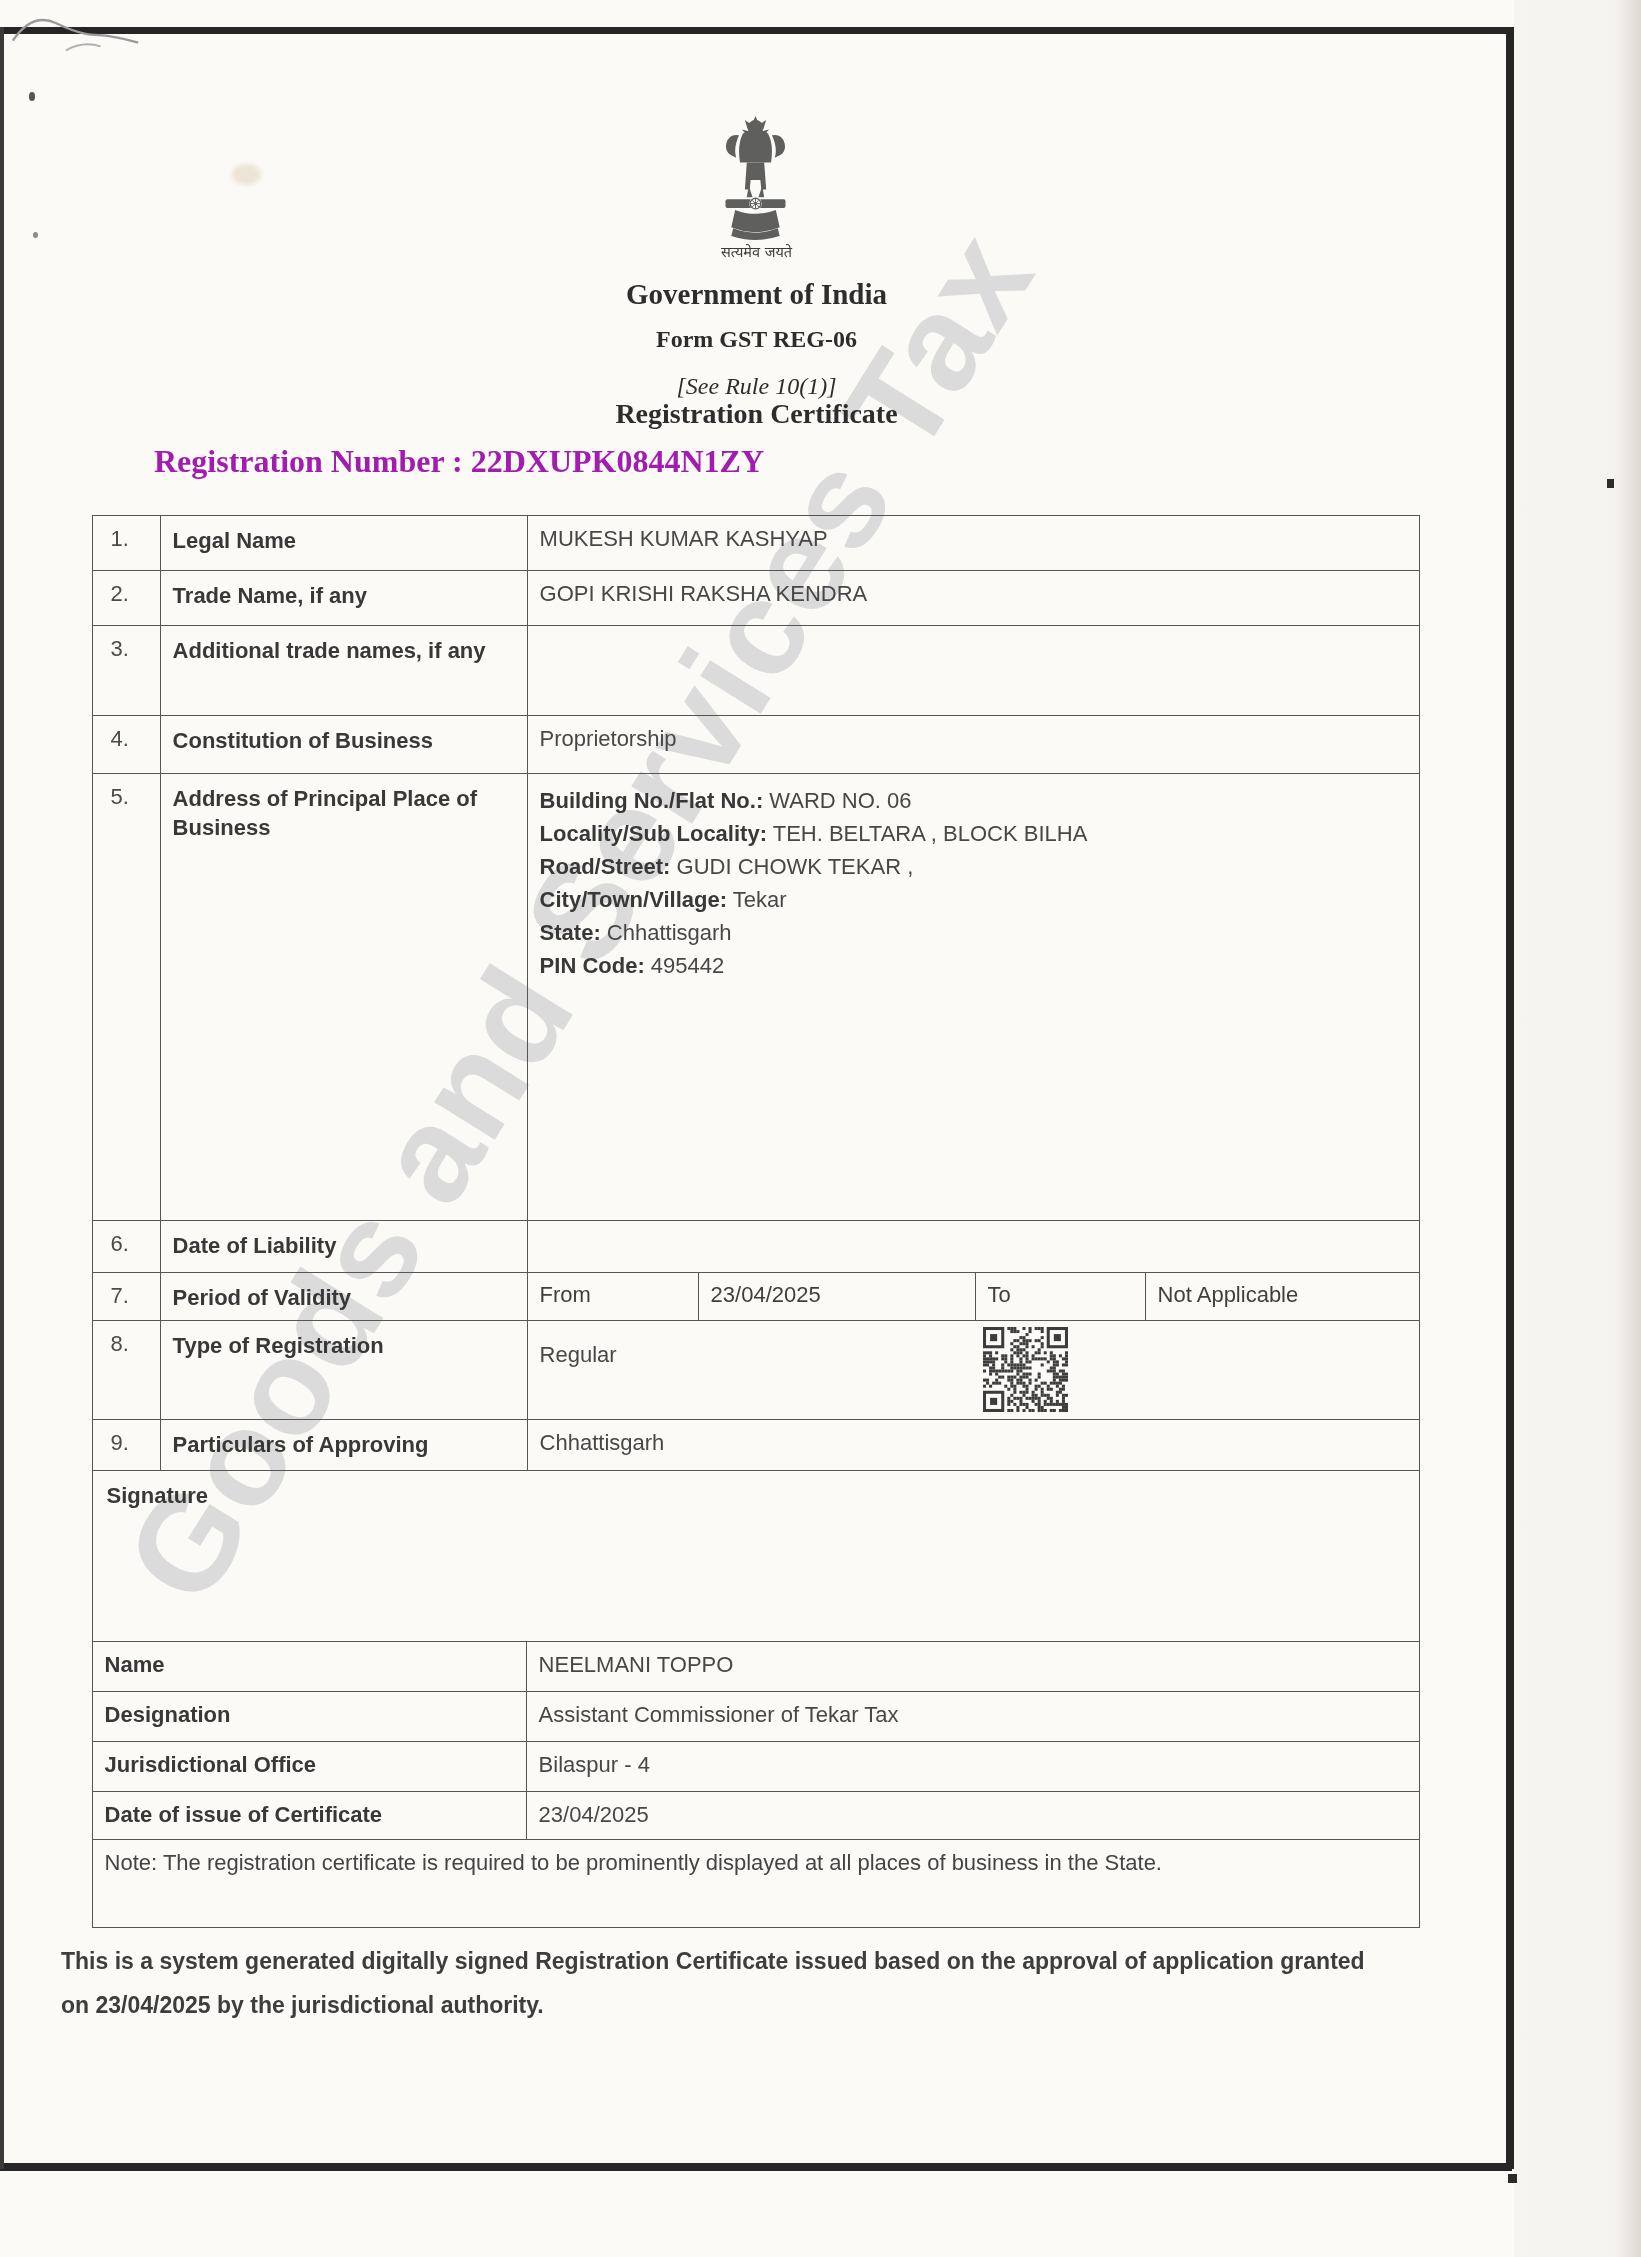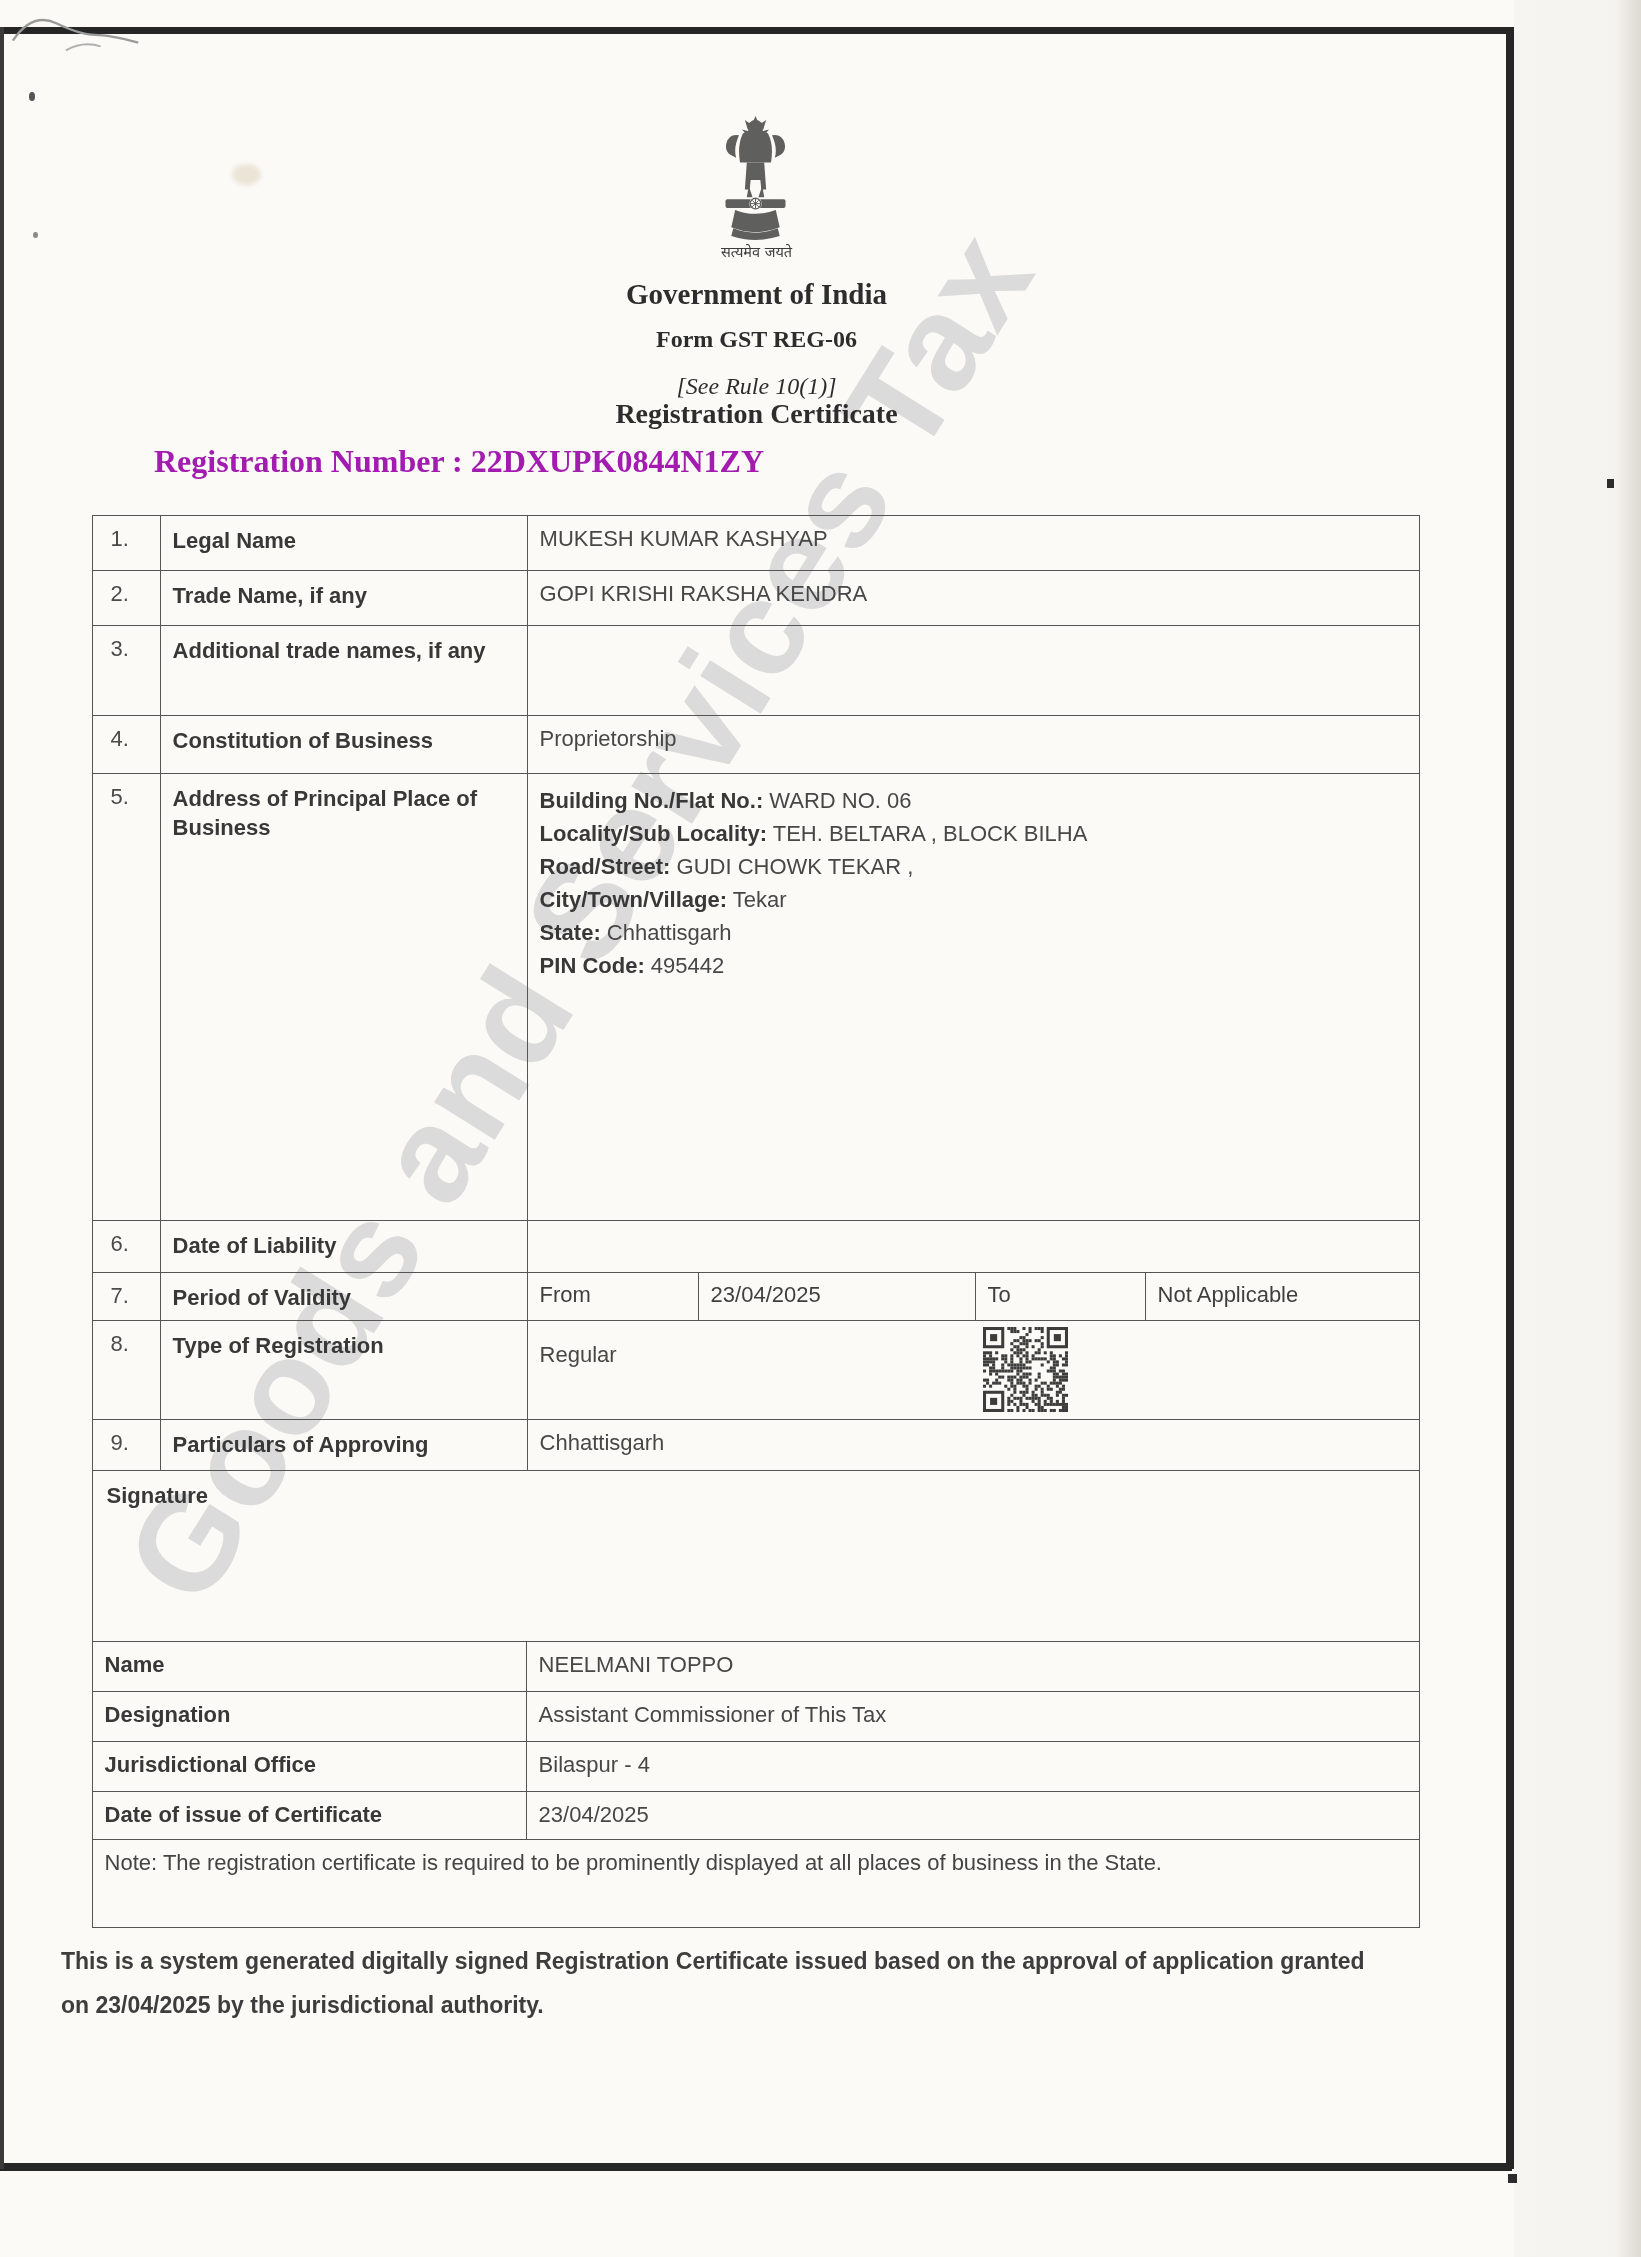--- a/index.html
+++ b/index.html
@@ -191,21 +191,21 @@
       <div class="sigcell">Signature</div>
     </div>
 
     <div class="trow" style="height:50px;">
       <div class="cell olabel">Name</div>
       <div class="cell cvalue">NEELMANI TOPPO</div>
     </div>
 
     <div class="trow" style="height:50px;">
       <div class="cell olabel">Designation</div>
-      <div class="cell cvalue">Assistant Commissioner of This Tax</div>
+      <div class="cell cvalue">Assistant Commissioner of Tekar Tax</div>
     </div>
 
     <div class="trow" style="height:50px;justify-content:center;">
       <div class="cell olabel">Jurisdictional Office</div>
       <div class="cell cvalue">Bilaspur  - 4</div>
     </div>
 
     <div class="trow" style="height:48px;">
       <div class="cell olabel">Date of issue of Certificate</div>
       <div class="cell cvalue">23/04/2025</div>

